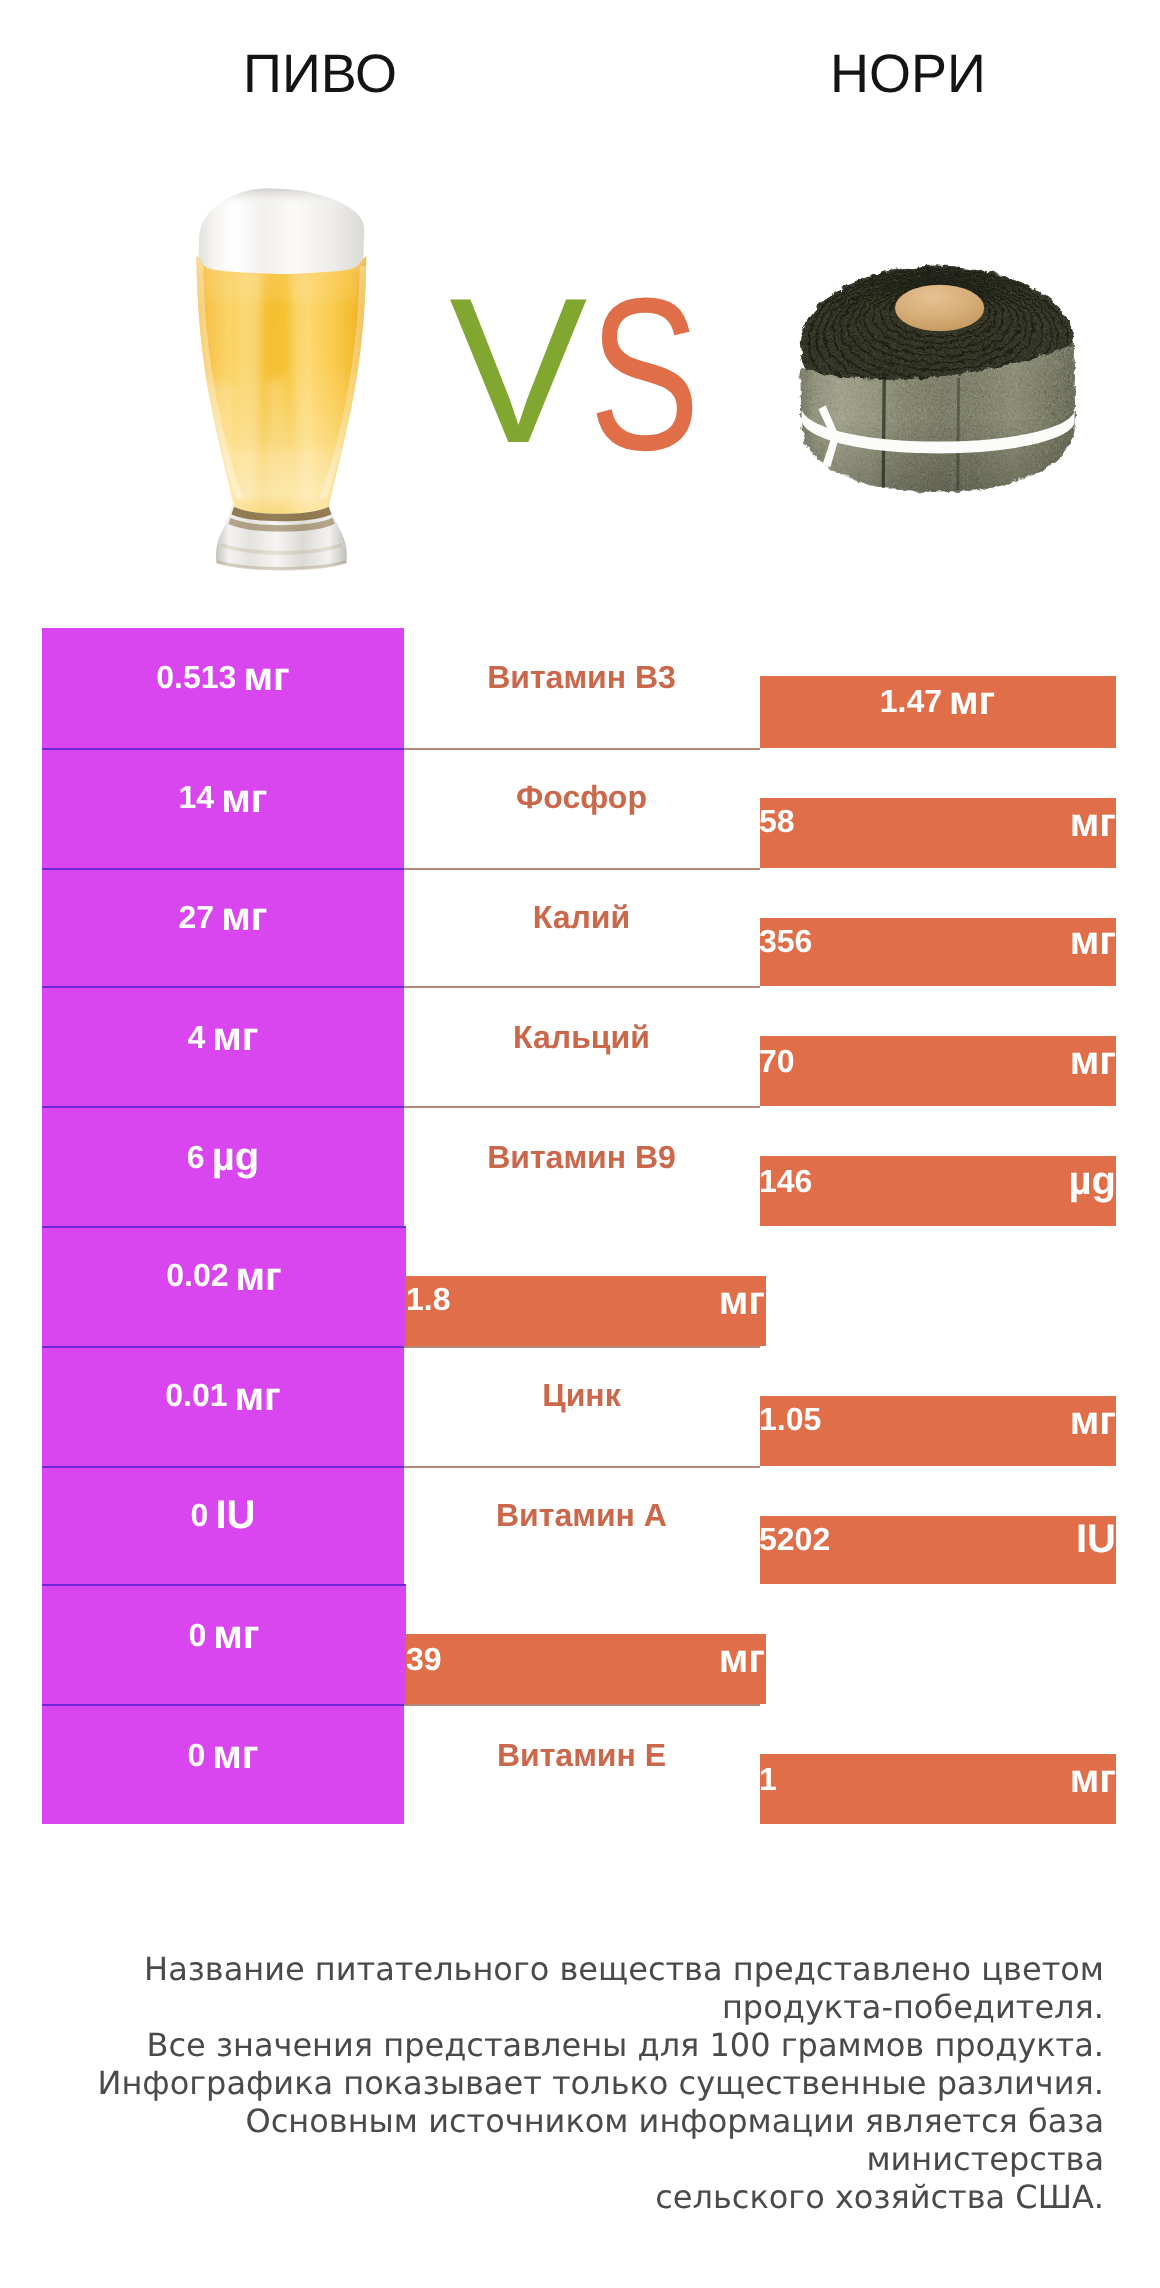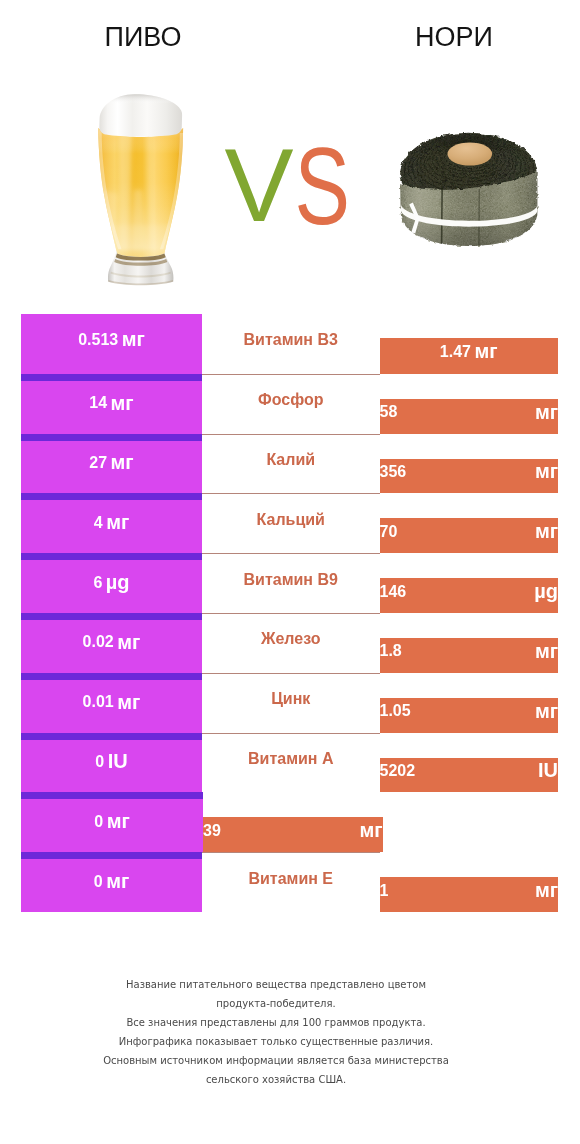--- a/index.html
+++ b/index.html
@@ -1,42 +1,42 @@
 <!DOCTYPE html>
 <html><head>
 <meta charset="utf-8">
 <style>
   html,body{margin:0;padding:0;}
   body{width:580px;height:1144px;background:#ffffff;font-family:"Liberation Sans",sans-serif;overflow:hidden;}
   .page{position:relative;width:580px;height:1144px;background:#fff;}
 
   
   .hdr-title{position:absolute;top:22px;font-size:27px;color:#141414;text-align:center;font-weight:400;line-height:31px;width:252px;}
-  #t-left{left:17px;}
+  #t-left{left:0;padding-left:34px;}
   #t-right{left:328px;}
 
   
   #art{position:absolute;left:0;top:0;width:580px;height:300px;}
 
   
   .tbl{position:absolute;left:21px;top:314px;width:537px;}
   .row{display:flex;height:59.81px;}
   .cell{display:flex;align-items:center;justify-content:center;box-sizing:border-box;}
   .c-left{width:182px;background:#d946ef;color:#ffffff;}
   .c-mid{width:178.5px;background:#ffffff;}
   .c-right{width:179.5px;background:#e06f49;color:#ffffff;margin-top:24px;}
-  .row + .row .c-left{border-top:7px solid #6d28d9;}
+  .row + .row .c-left{border-top:1px solid #6d28d9;}
   .row + .row .c-right{border-top:1px solid #ffffff;justify-content:space-between;}
   .row + .row .c-mid{border-top:1px solid #b5857a;}
   .val{font-size:16px;font-weight:700;position:relative;top:-4px;}
   .unit{font-size:20px;font-weight:700;margin-left:3.5px;position:relative;top:-4px;}
   .nut{font-size:16px;font-weight:700;color:#cb684b;position:relative;top:-4px;}
 
   
-  .foot{position:absolute;left:0;top:974.5px;width:552px;text-align:center;color:#4a4a4a;font-family:"DejaVu Sans",sans-serif;font-size:10px;line-height:19px;}
+  .foot{position:absolute;left:0;top:974.5px;width:552px;text-align:right;color:#4a4a4a;font-family:"DejaVu Sans",sans-serif;font-size:16px;line-height:19px;}
 </style>
 </head>
 <body>
 
 <div class="page">
 
   <div>
     <div class="hdr-title" id="t-left">ПИВО</div>
     <div class="hdr-title" id="t-right">НОРИ</div>
   </div>
@@ -281,23 +281,20 @@
         <div class="cell c-right">
           <span class="val">146</span>
           <span class="unit">µg</span>
         </div>
       </div>
       <div class="row">
         <div class="cell c-left">
           <span class="val">0.02</span>
           <span class="unit">мг</span>
         </div>
-        <div class="cell c-mid">
-          <span class="nut">Железо</span>
-        </div>
         <div class="cell c-right">
           <span class="val">1.8</span>
           <span class="unit">мг</span>
         </div>
       </div>
       <div class="row">
         <div class="cell c-left">
           <span class="val">0.01</span>
           <span class="unit">мг</span>
         </div>

